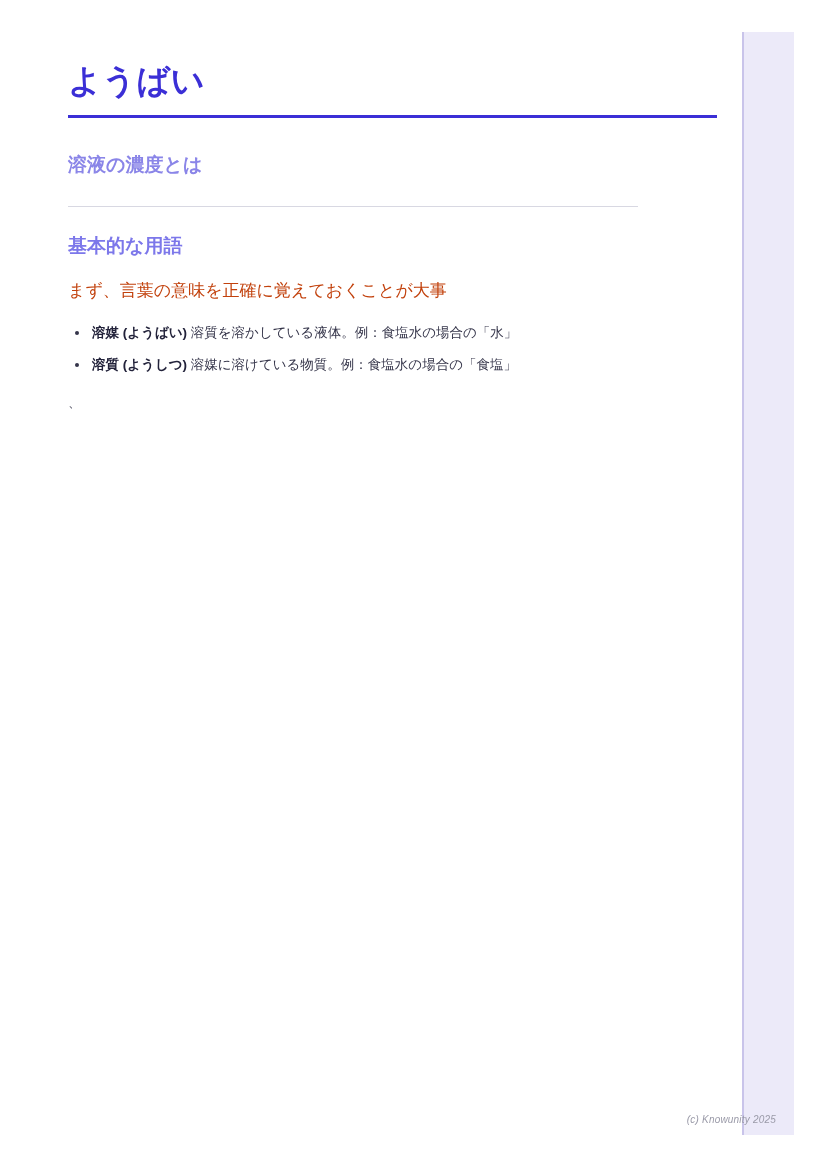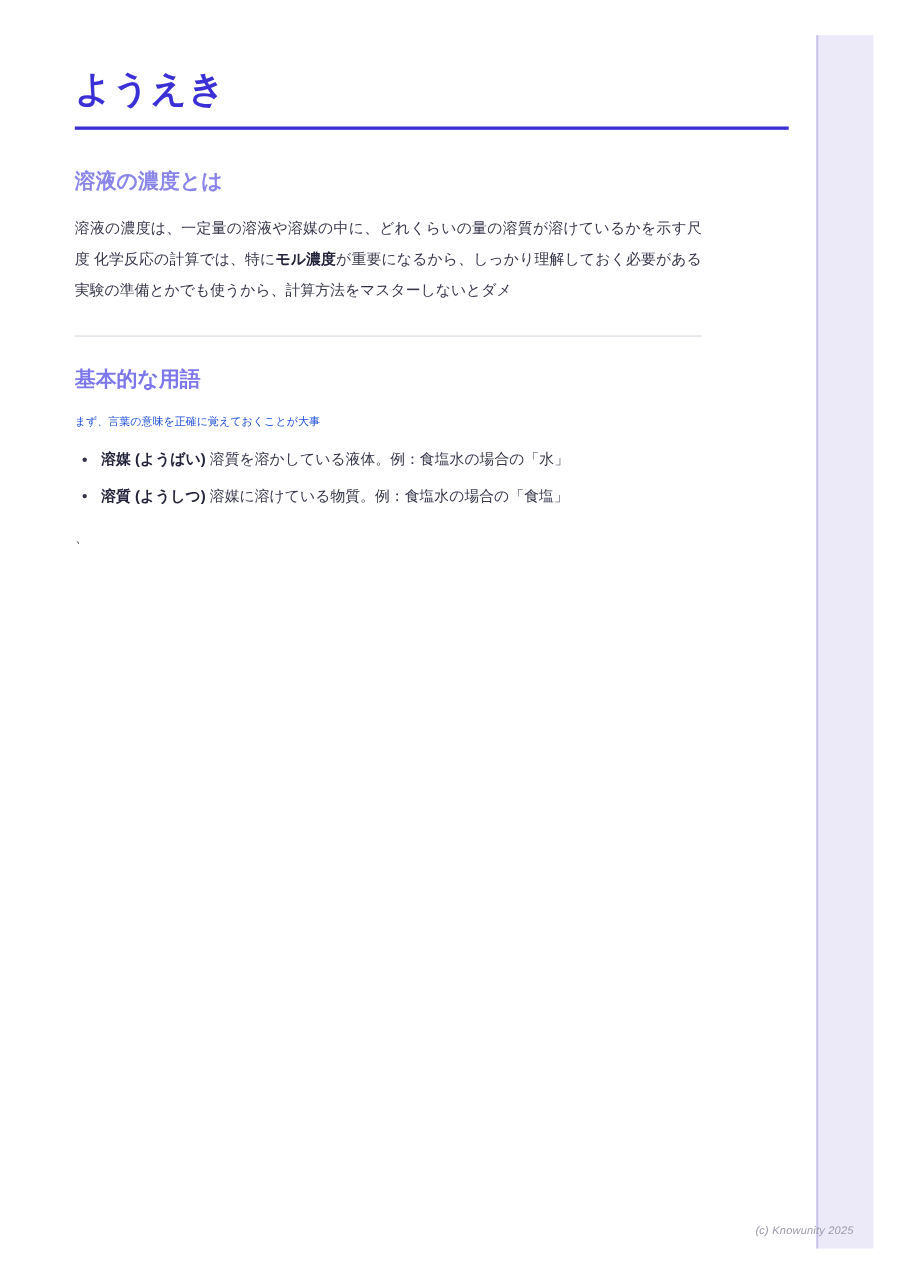--- a/index.html
+++ b/index.html
@@ -68,23 +68,23 @@
     color: #7c77ea;
   }
   p.body-text {
     font-size: 13.5px;
     line-height: 2.05;
     color: #35354a;
     margin: 0;
     text-align: justify;
   }
   p.lead-text {
-    font-size: 10px;
+    font-size: 17px;
     line-height: 1.9;
-    color: #1d4ed8;
+    color: #c2410c;
     margin: 0 0 12px 0;
   }
   .divider {
     height: 1px;
     background: #d8d8e2;
     margin: 28px 0 26px 0;
     width: 570px;
   }
   ul.term-list {
     list-style: none;
@@ -129,26 +129,25 @@
 </head>
 <body>
 
 <div class="page">
 
   <div class="right-band"></div>
   <div class="right-band-line"></div>
 
   <div class="content">
 
-    <h1 class="doc-title">ようえき</h1>
+    <h1 class="doc-title">ようばい</h1>
     <div class="title-rule"></div>
 
     <h2 class="section-title">溶液の濃度とは</h2>
 
-    <p class="body-text"><span>溶液の濃度は、一定量の溶液や溶媒の中に、どれくらいの量の溶質が溶けているかを示す尺度 化学反応の計算では、特に</span><b>モル濃度</b><span>が重要になるから、しっかり理解しておく必要がある 実験の準備とかでも使うから、計算方法をマスターしないとダメ</span></p>
 
     <div class="divider"></div>
 
     <h2 class="section-title strong">基本的な用語</h2>
 
     <p class="lead-text">まず、言葉の意味を正確に覚えておくことが大事</p>
 
     <ul class="term-list">
       <li>
         <b>溶媒 (ようばい)</b>

